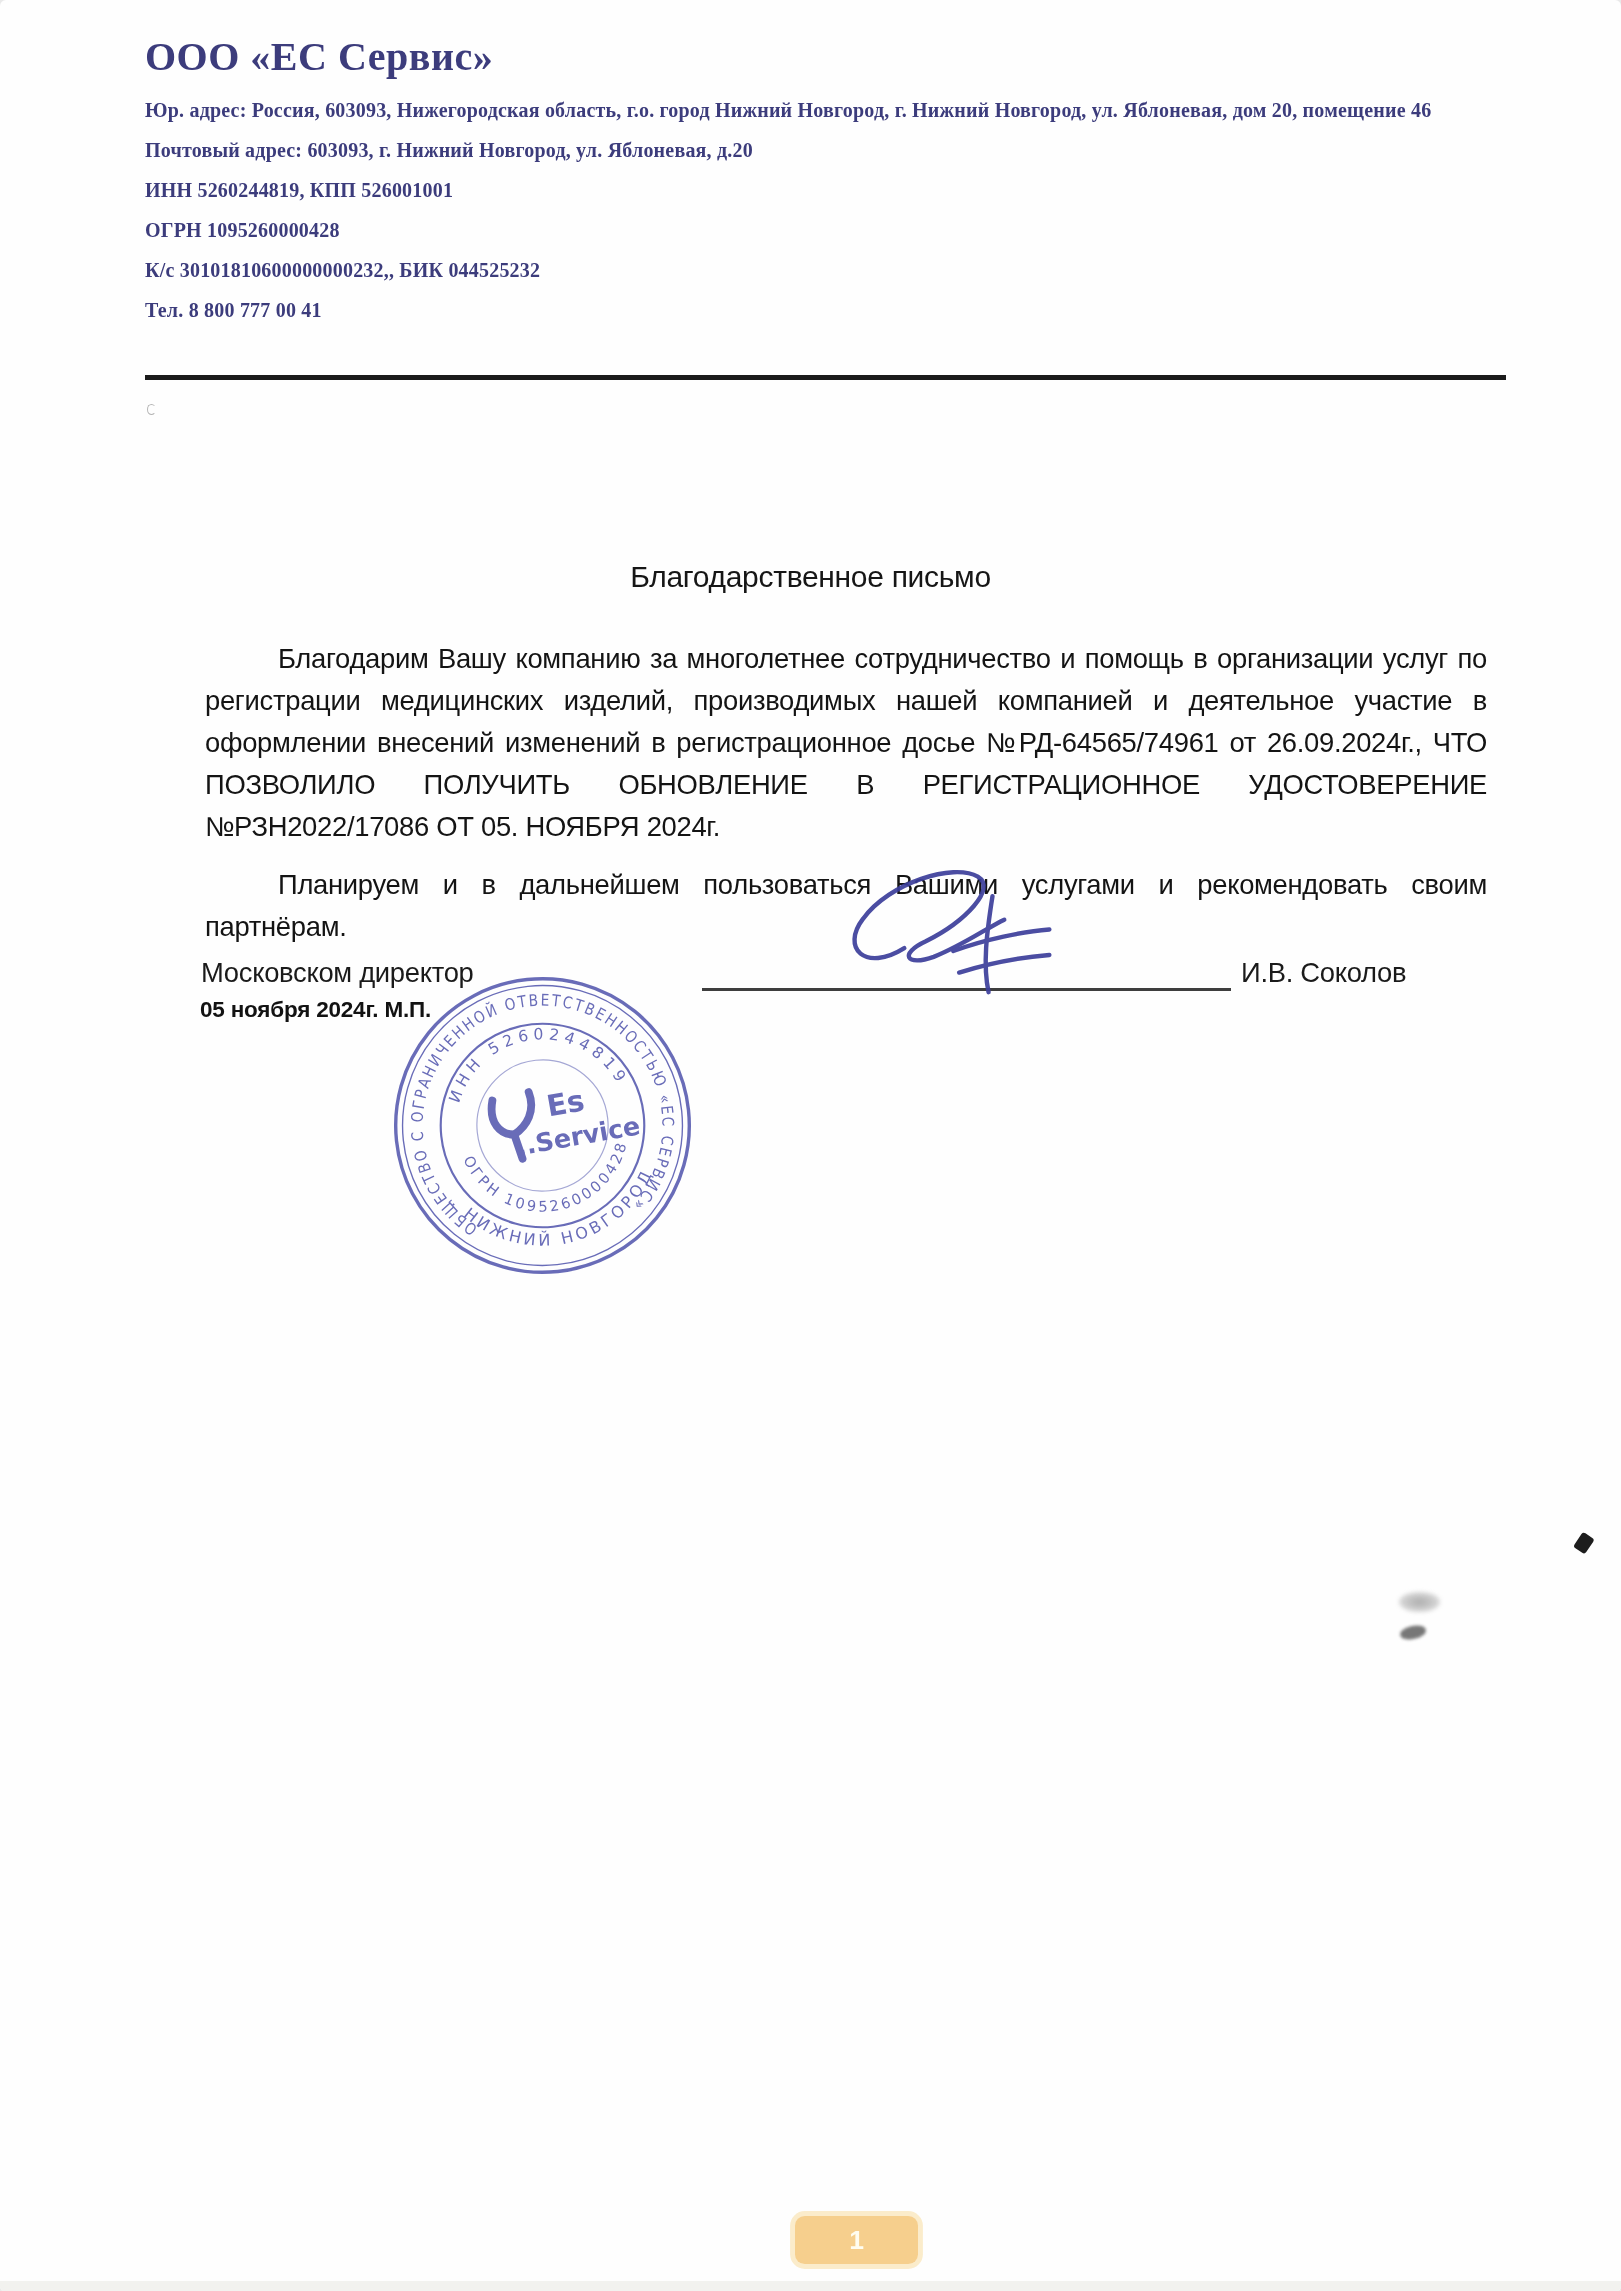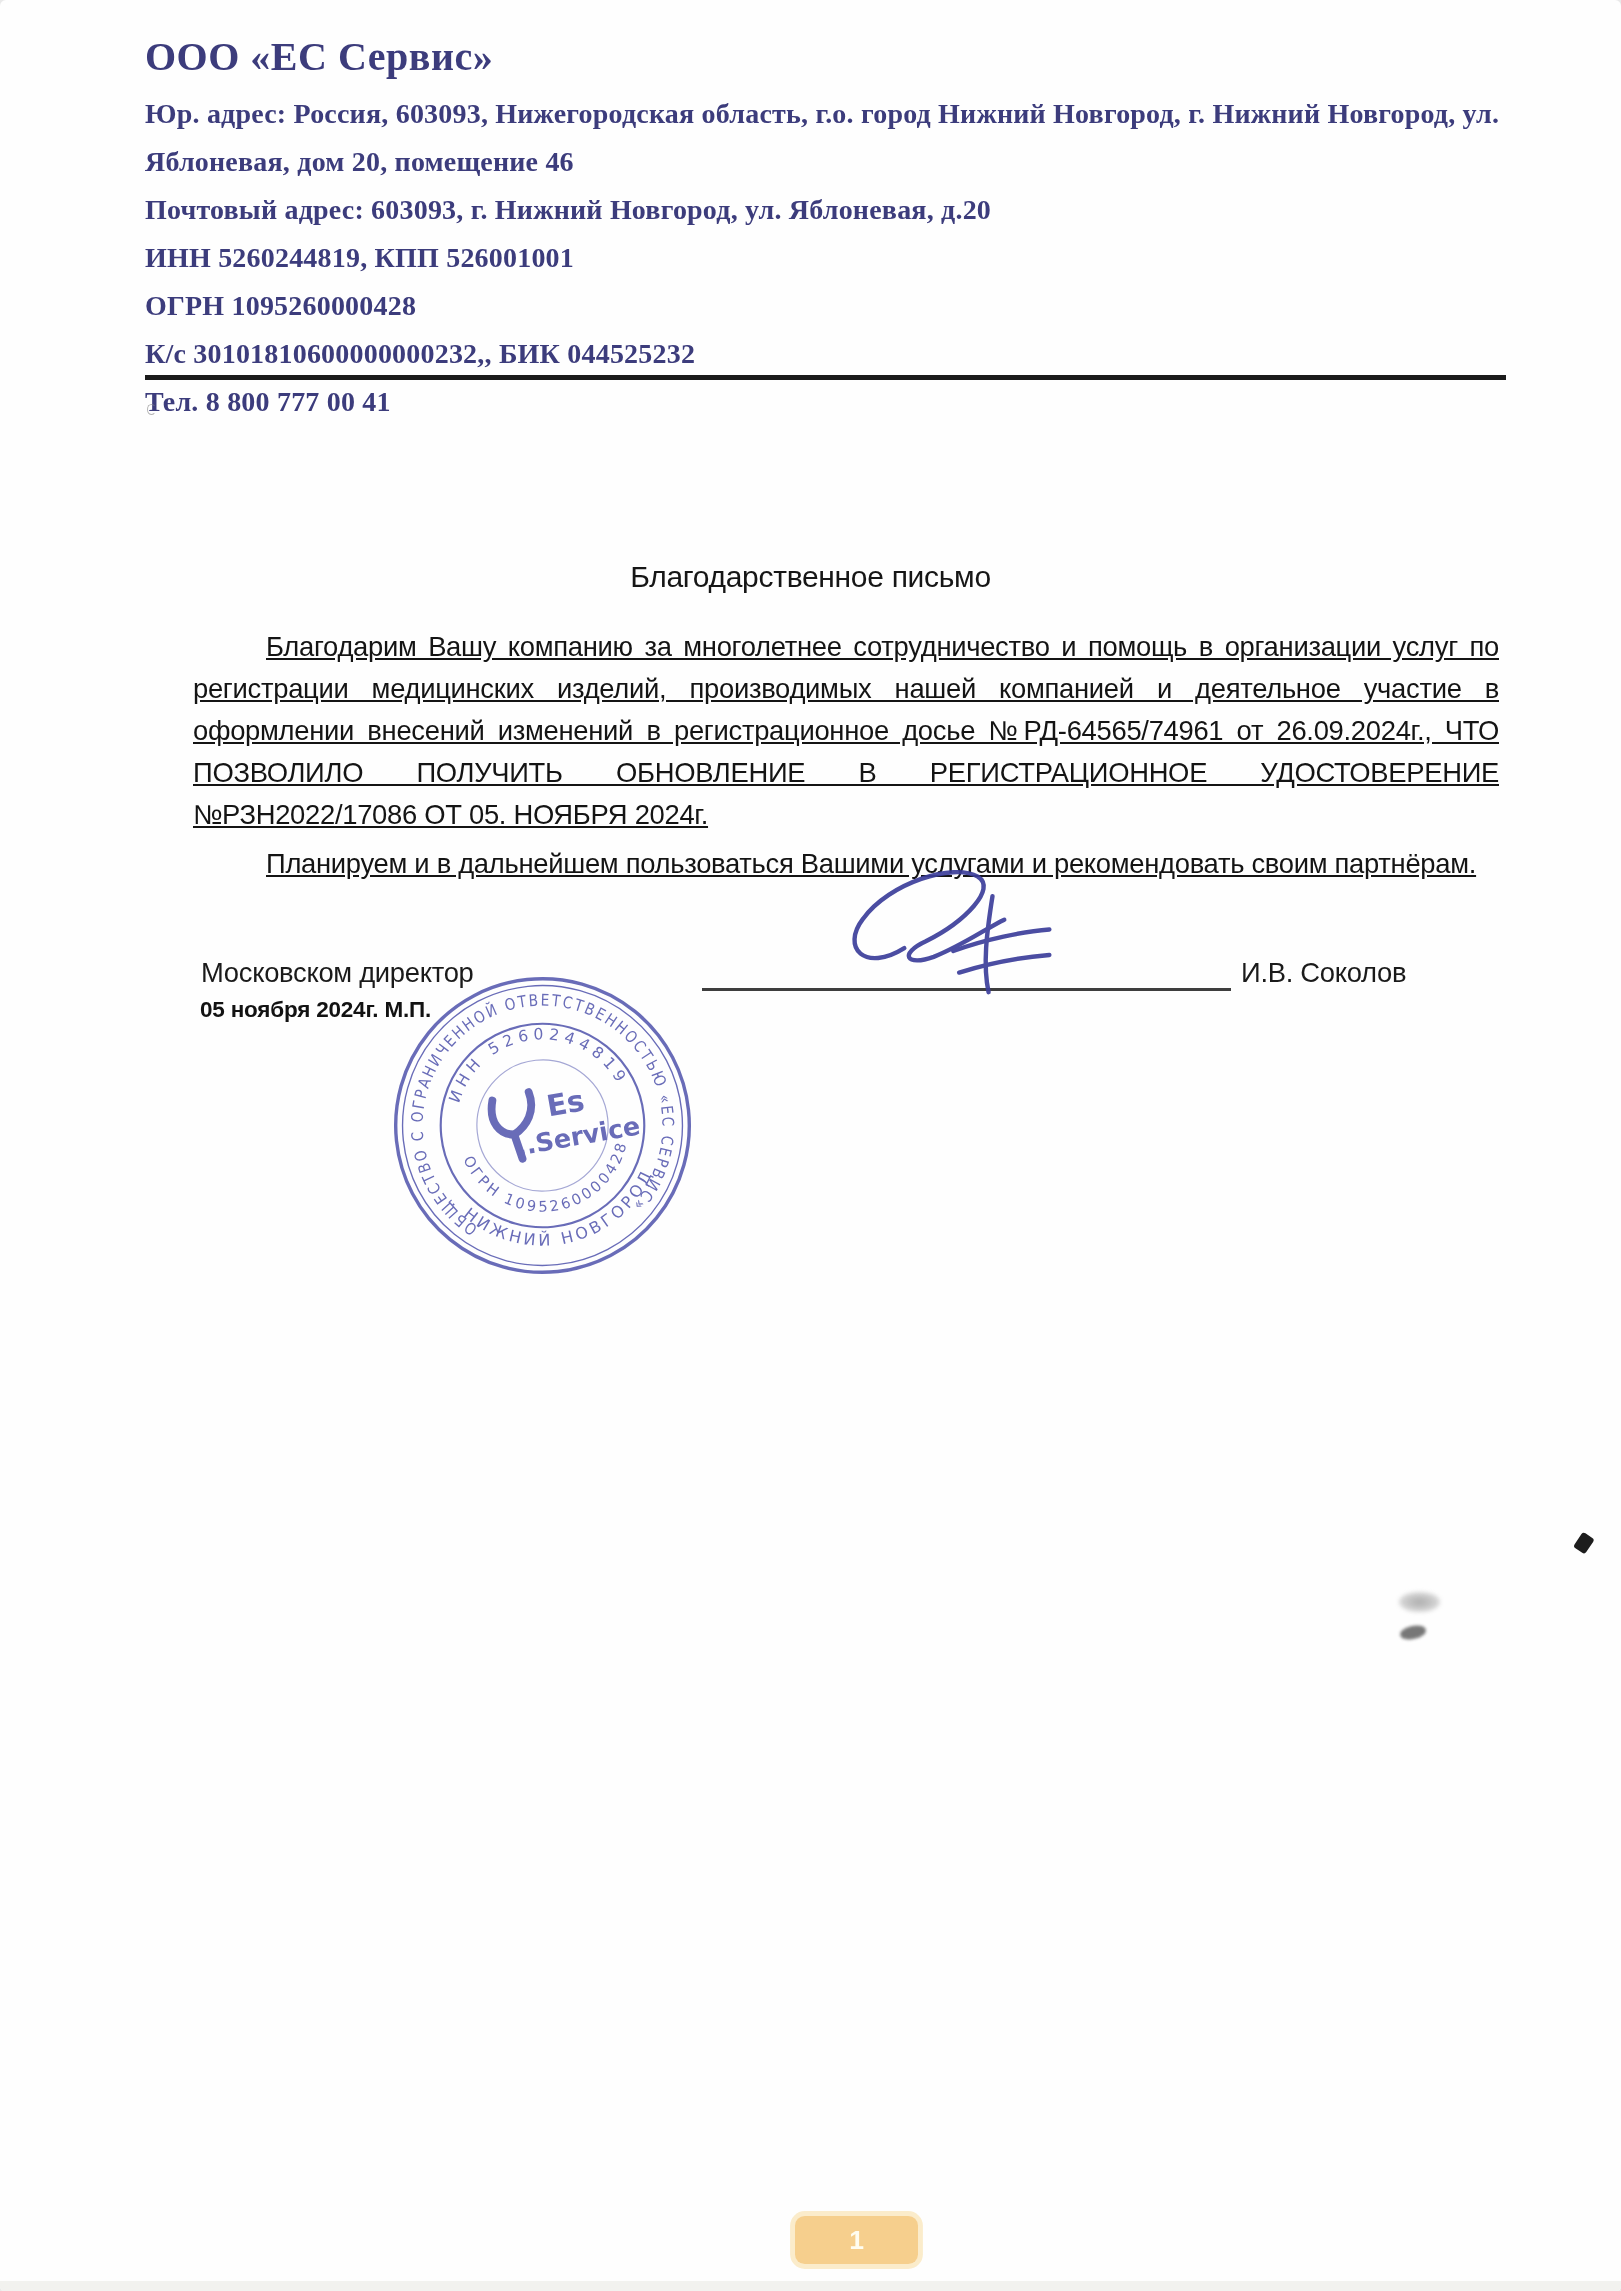--- a/index.html
+++ b/index.html
@@ -6,36 +6,36 @@
   #page{
     position:relative;width:1621px;height:2292px;background:#fefefe;
     overflow:hidden;font-family:"Liberation Sans",sans-serif;border-radius:6px;
   }
   
   .letterhead{
     position:absolute;left:145px;top:33px;width:1374px;
     color:#3c3c7c;font-family:"Liberation Serif",serif;font-weight:700;
   }
   .company{font-size:40px;line-height:47px;margin-bottom:9.8px;letter-spacing:0.5px;}
-  .lh-line{font-size:28px;line-height:48px;letter-spacing:0.2px;}
+  .lh-line{font-size:20px;line-height:40px;letter-spacing:0.2px;}
   .rule{position:absolute;left:145px;top:375px;width:1361px;height:4.9px;background:#1b1b1b;}
   .tiny-mark{
     position:absolute;left:147px;top:404px;width:6.9px;height:8.8px;
     border:1.5px solid #8f8f8f;border-right-color:transparent;border-radius:50%;opacity:.65;
   }
   
   .title{
     position:absolute;left:0;top:560px;width:1621px;text-align:center;
     font-size:30px;color:#161616;letter-spacing:-0.3px;
   }
   .bodytext{
     position:absolute;left:189px;top:622px;width:1314px;
     font-size:27.4px;line-height:42px;color:#141414;text-align:justify;letter-spacing:-0.3px;
   }
-  .bodytext p{margin:4px;text-indent:73px;text-decoration:underline;}
+  .bodytext p{margin:16px;text-indent:73px;}
   .bodytext p + p{margin-top:6.9px;}
   
   .sig-role{position:absolute;left:201px;top:957px;font-size:27.4px;color:#1a1a1a;letter-spacing:-0.3px;}
   .sig-name{position:absolute;left:1241px;top:957px;font-size:27.4px;color:#1a1a1a;letter-spacing:-0.3px;}
   .sig-line{position:absolute;left:702px;top:988px;width:529px;height:2.9px;background:#3e3e3e;}
   .sig-date{position:absolute;left:200px;top:997px;font-size:22.5px;font-weight:700;color:#121212;letter-spacing:-0.2px;}
   .signature-svg{position:absolute;left:782px;top:855px;width:323px;height:147px;opacity:.92;}
   
   .stamp{position:absolute;left:382px;top:965px;width:321px;height:321px;opacity:.84;}
   

